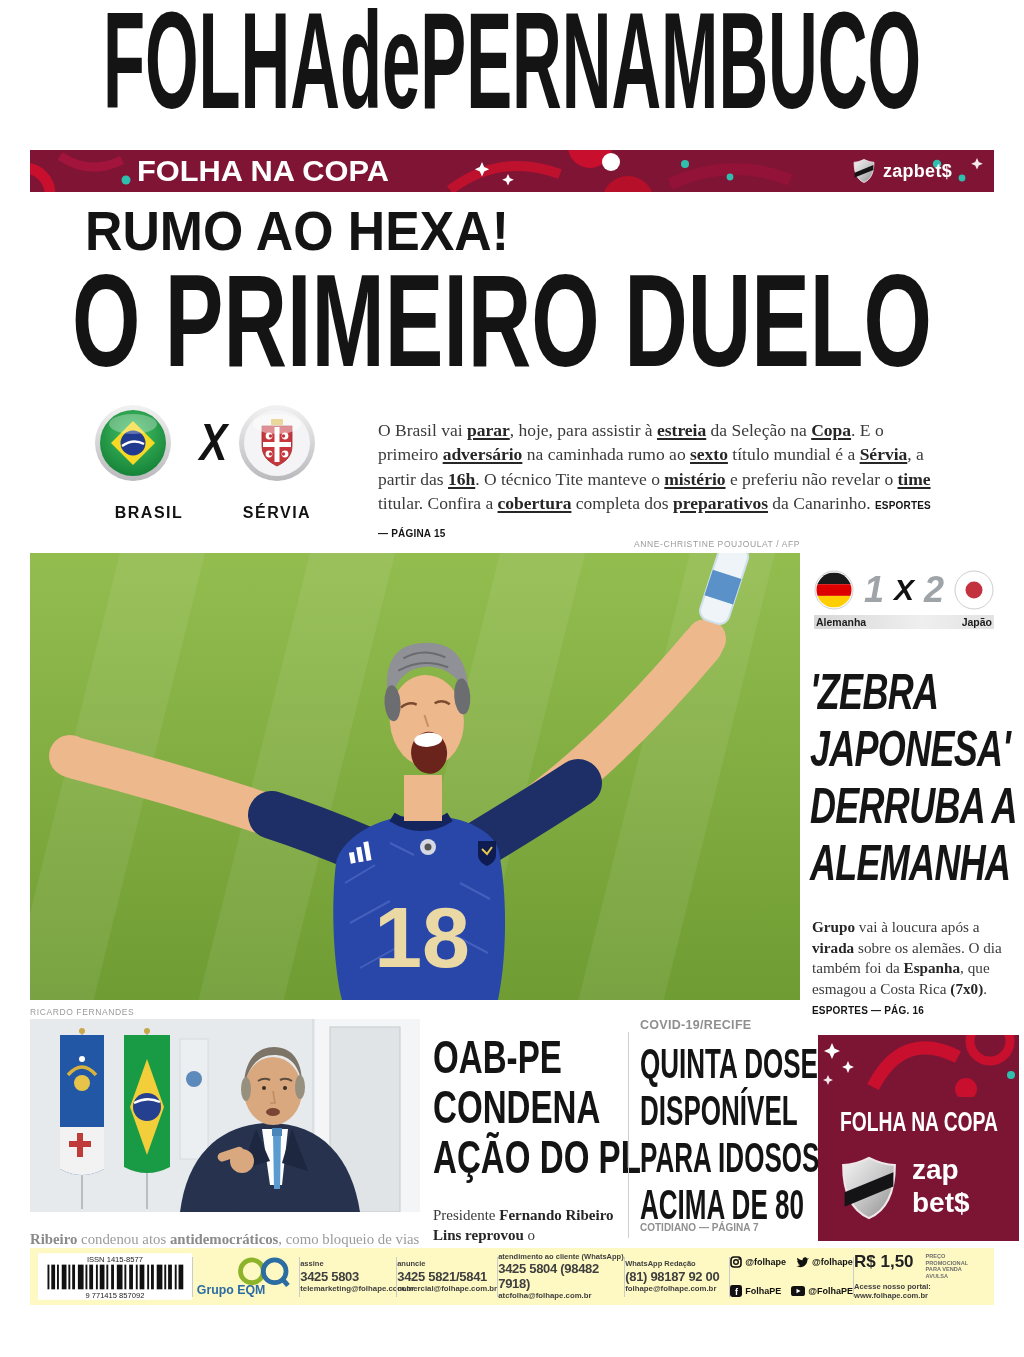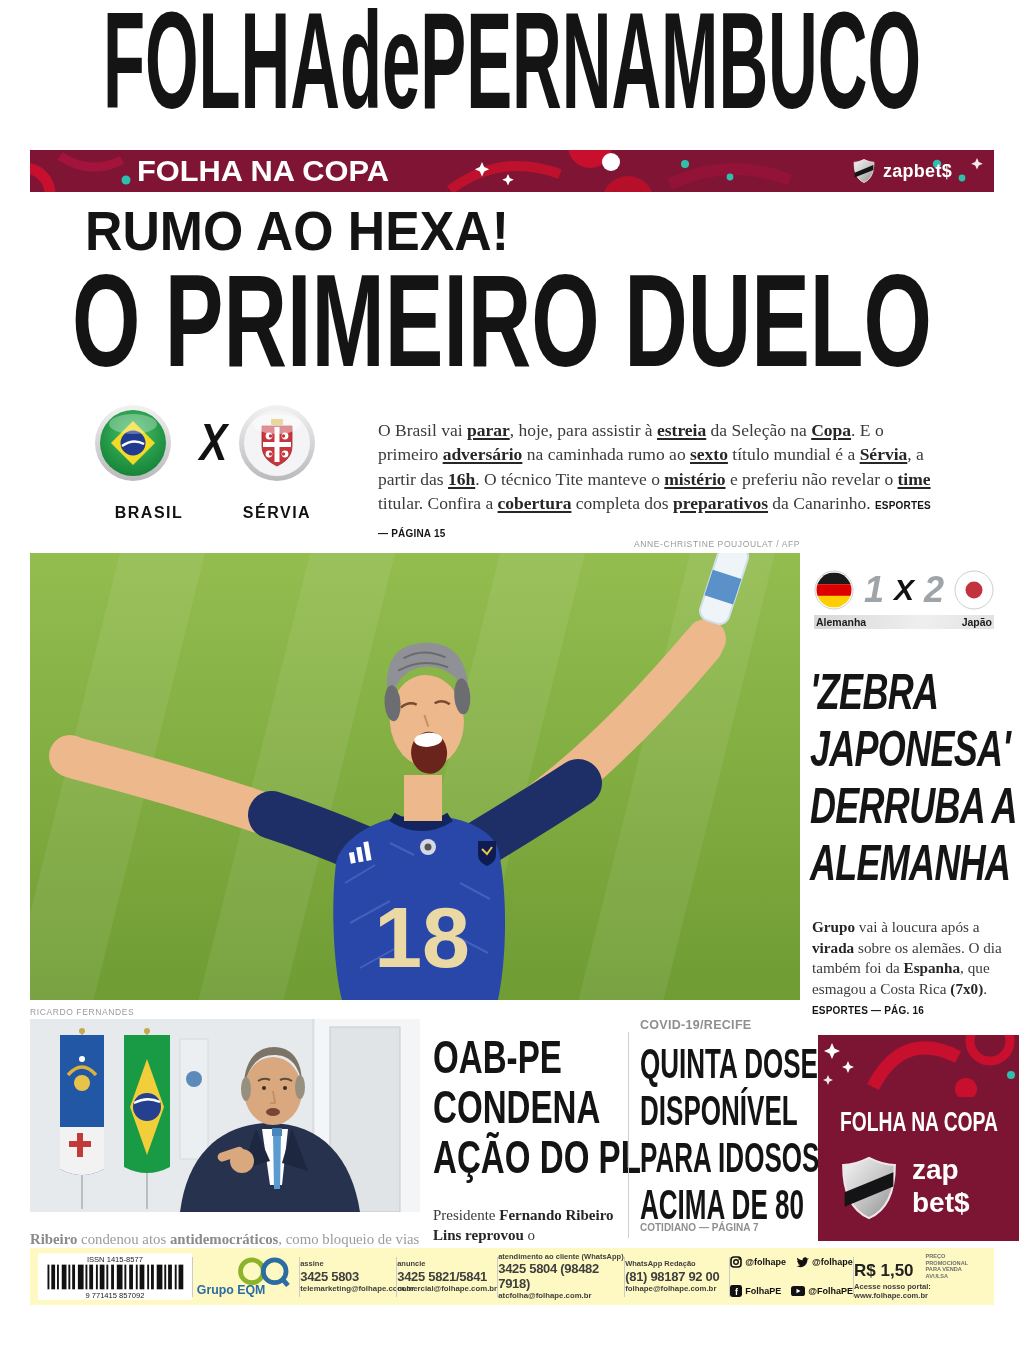--- a/index.html
+++ b/index.html
@@ -91,21 +91,21 @@
            display:flex;align-items:center;justify-content:space-between;padding:0 8px;box-sizing:border-box;}
   .sep{width:1px;height:40px;background:#cbcbcb;flex:0 0 auto;}
   .svc-col{flex:0 0 auto;color:#3f3f3f;}
   .svc-label{font-size:7.5px;font-weight:bold;line-height:8.5px;}
   .svc-phone{font-size:13px;font-weight:bold;line-height:15px;letter-spacing:-.3px;}
   .svc-mail{font-size:7.8px;font-weight:bold;line-height:9px;}
   .social{display:flex;flex-direction:column;gap:17px;}
   .social-row{display:flex;gap:10px;}
   .social-item{display:flex;align-items:center;gap:3px;font-size:9px;font-weight:bold;color:#111;}
   .price-col{width:132px;}
-  .price-row{display:flex;align-items:flex-end;gap:12px;}
+  .price-row{display:flex;align-items:flex-start;gap:12px;}
   .price{font-size:17px;font-weight:bold;color:#222;line-height:17px;}
   .price-note{font-size:5.6px;font-weight:bold;color:#6f6f6f;line-height:6.5px;width:58px;}
   .portal{font-size:7.6px;font-weight:bold;color:#3f3f3f;margin-top:3px;}
 </style>
 </head>
 <body>
 
 <div class="page">
 
   <svg class="masthead" viewBox="0 0 964 118">

